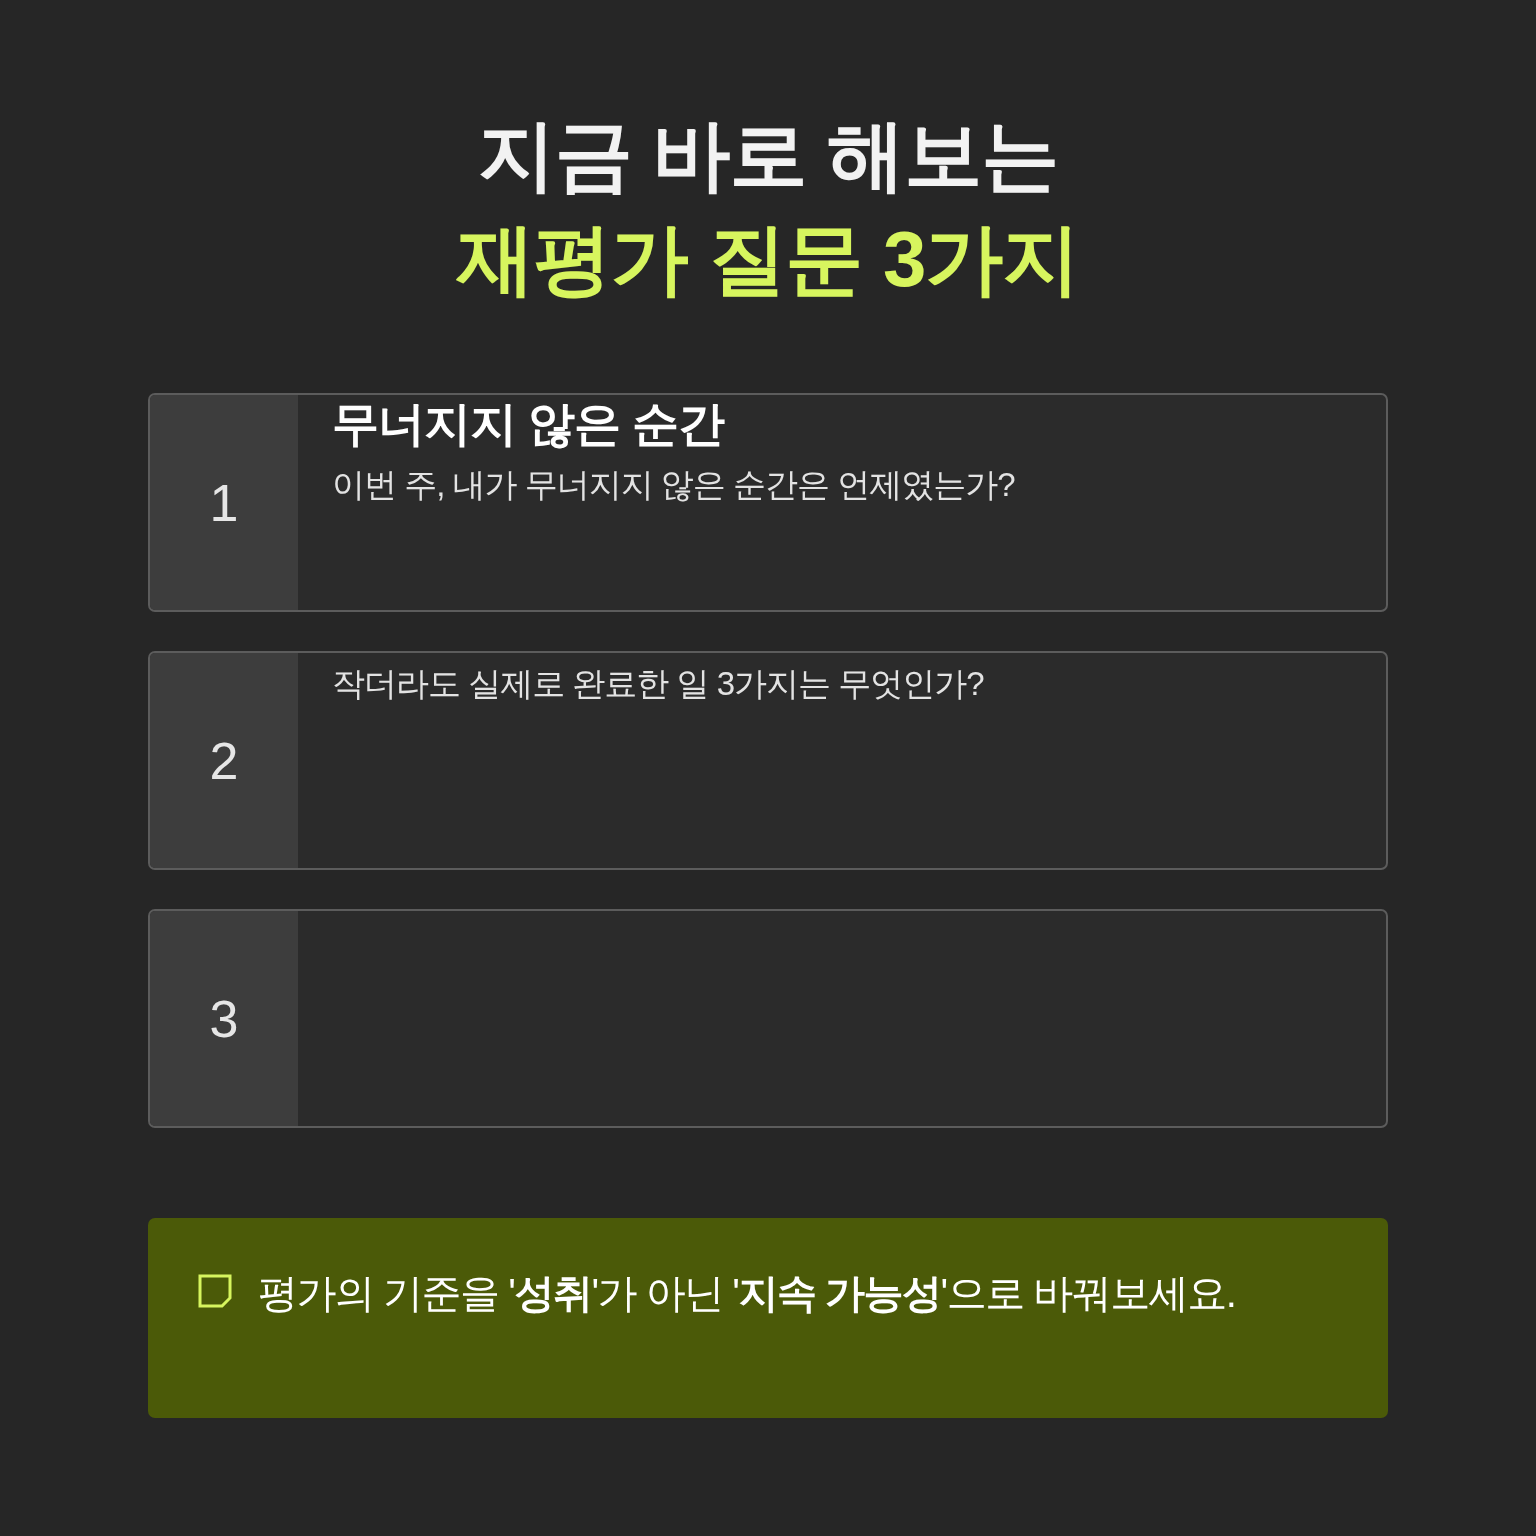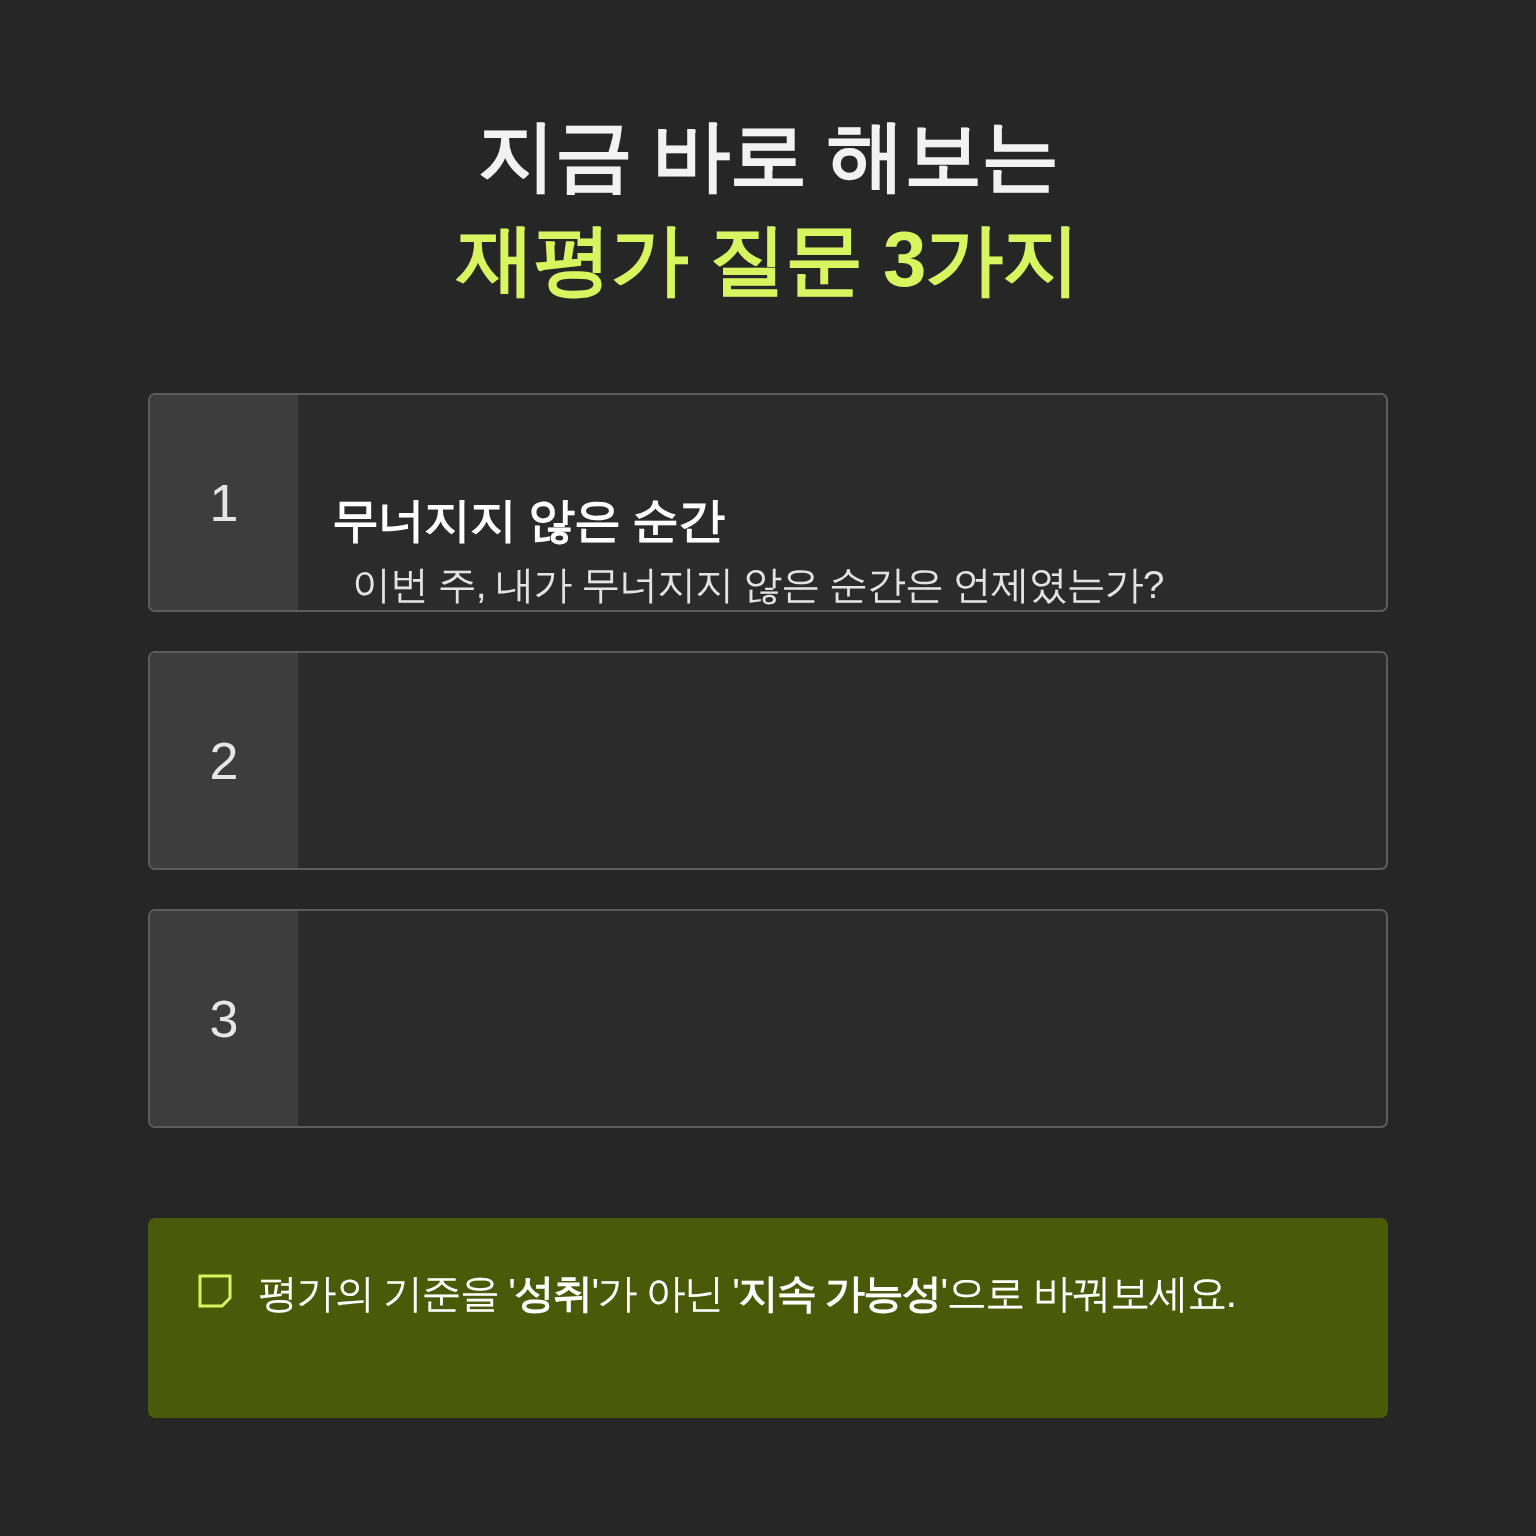--- a/index.html
+++ b/index.html
@@ -59,38 +59,37 @@
     align-items: center;
     justify-content: center;
     color: #e6e6e6;
     font-size: 52px;
     font-weight: 400;
   }
   .item-body {
     flex: 1 1 auto;
     display: flex;
     flex-direction: column;
-    justify-content: flex-end;
+    justify-content: flex-start;
     padding: 0 34px;
   }
   .item-title {
     color: #ffffff;
     font-size: 47px;
     font-weight: 700;
     line-height: 1.25;
     letter-spacing: -1px;
   }
   .item-sub {
     margin-top: 10px;
     color: #e3e3e3;
-    font-size: 39px;
+    font-size: 33px;
     font-weight: 400;
     line-height: 1.3;
     letter-spacing: -1px;
-    margin-left: 20px;
   }
 
   
   .note {
     margin-top: 90px;
     background: #4b5a08;
     border-radius: 7px;
     display: flex;
     align-items: flex-start;
     padding: 46px 40px 50px 40px;
@@ -131,20 +130,21 @@
       <div class="item-num">1</div>
       <div class="item-body">
         <div class="item-title">무너지지 않은 순간</div>
         <div class="item-sub">이번 주, 내가 무너지지 않은 순간은 언제였는가?</div>
       </div>
     </div>
 
     <div class="item">
       <div class="item-num">2</div>
       <div class="item-body">
+        <div class="item-sub">작더라도 실제로 완료한 일 3가지는 무엇인가?</div>
       </div>
     </div>
 
     <div class="item">
       <div class="item-num">3</div>
       <div class="item-body">
       </div>
     </div>
 
   </div>

